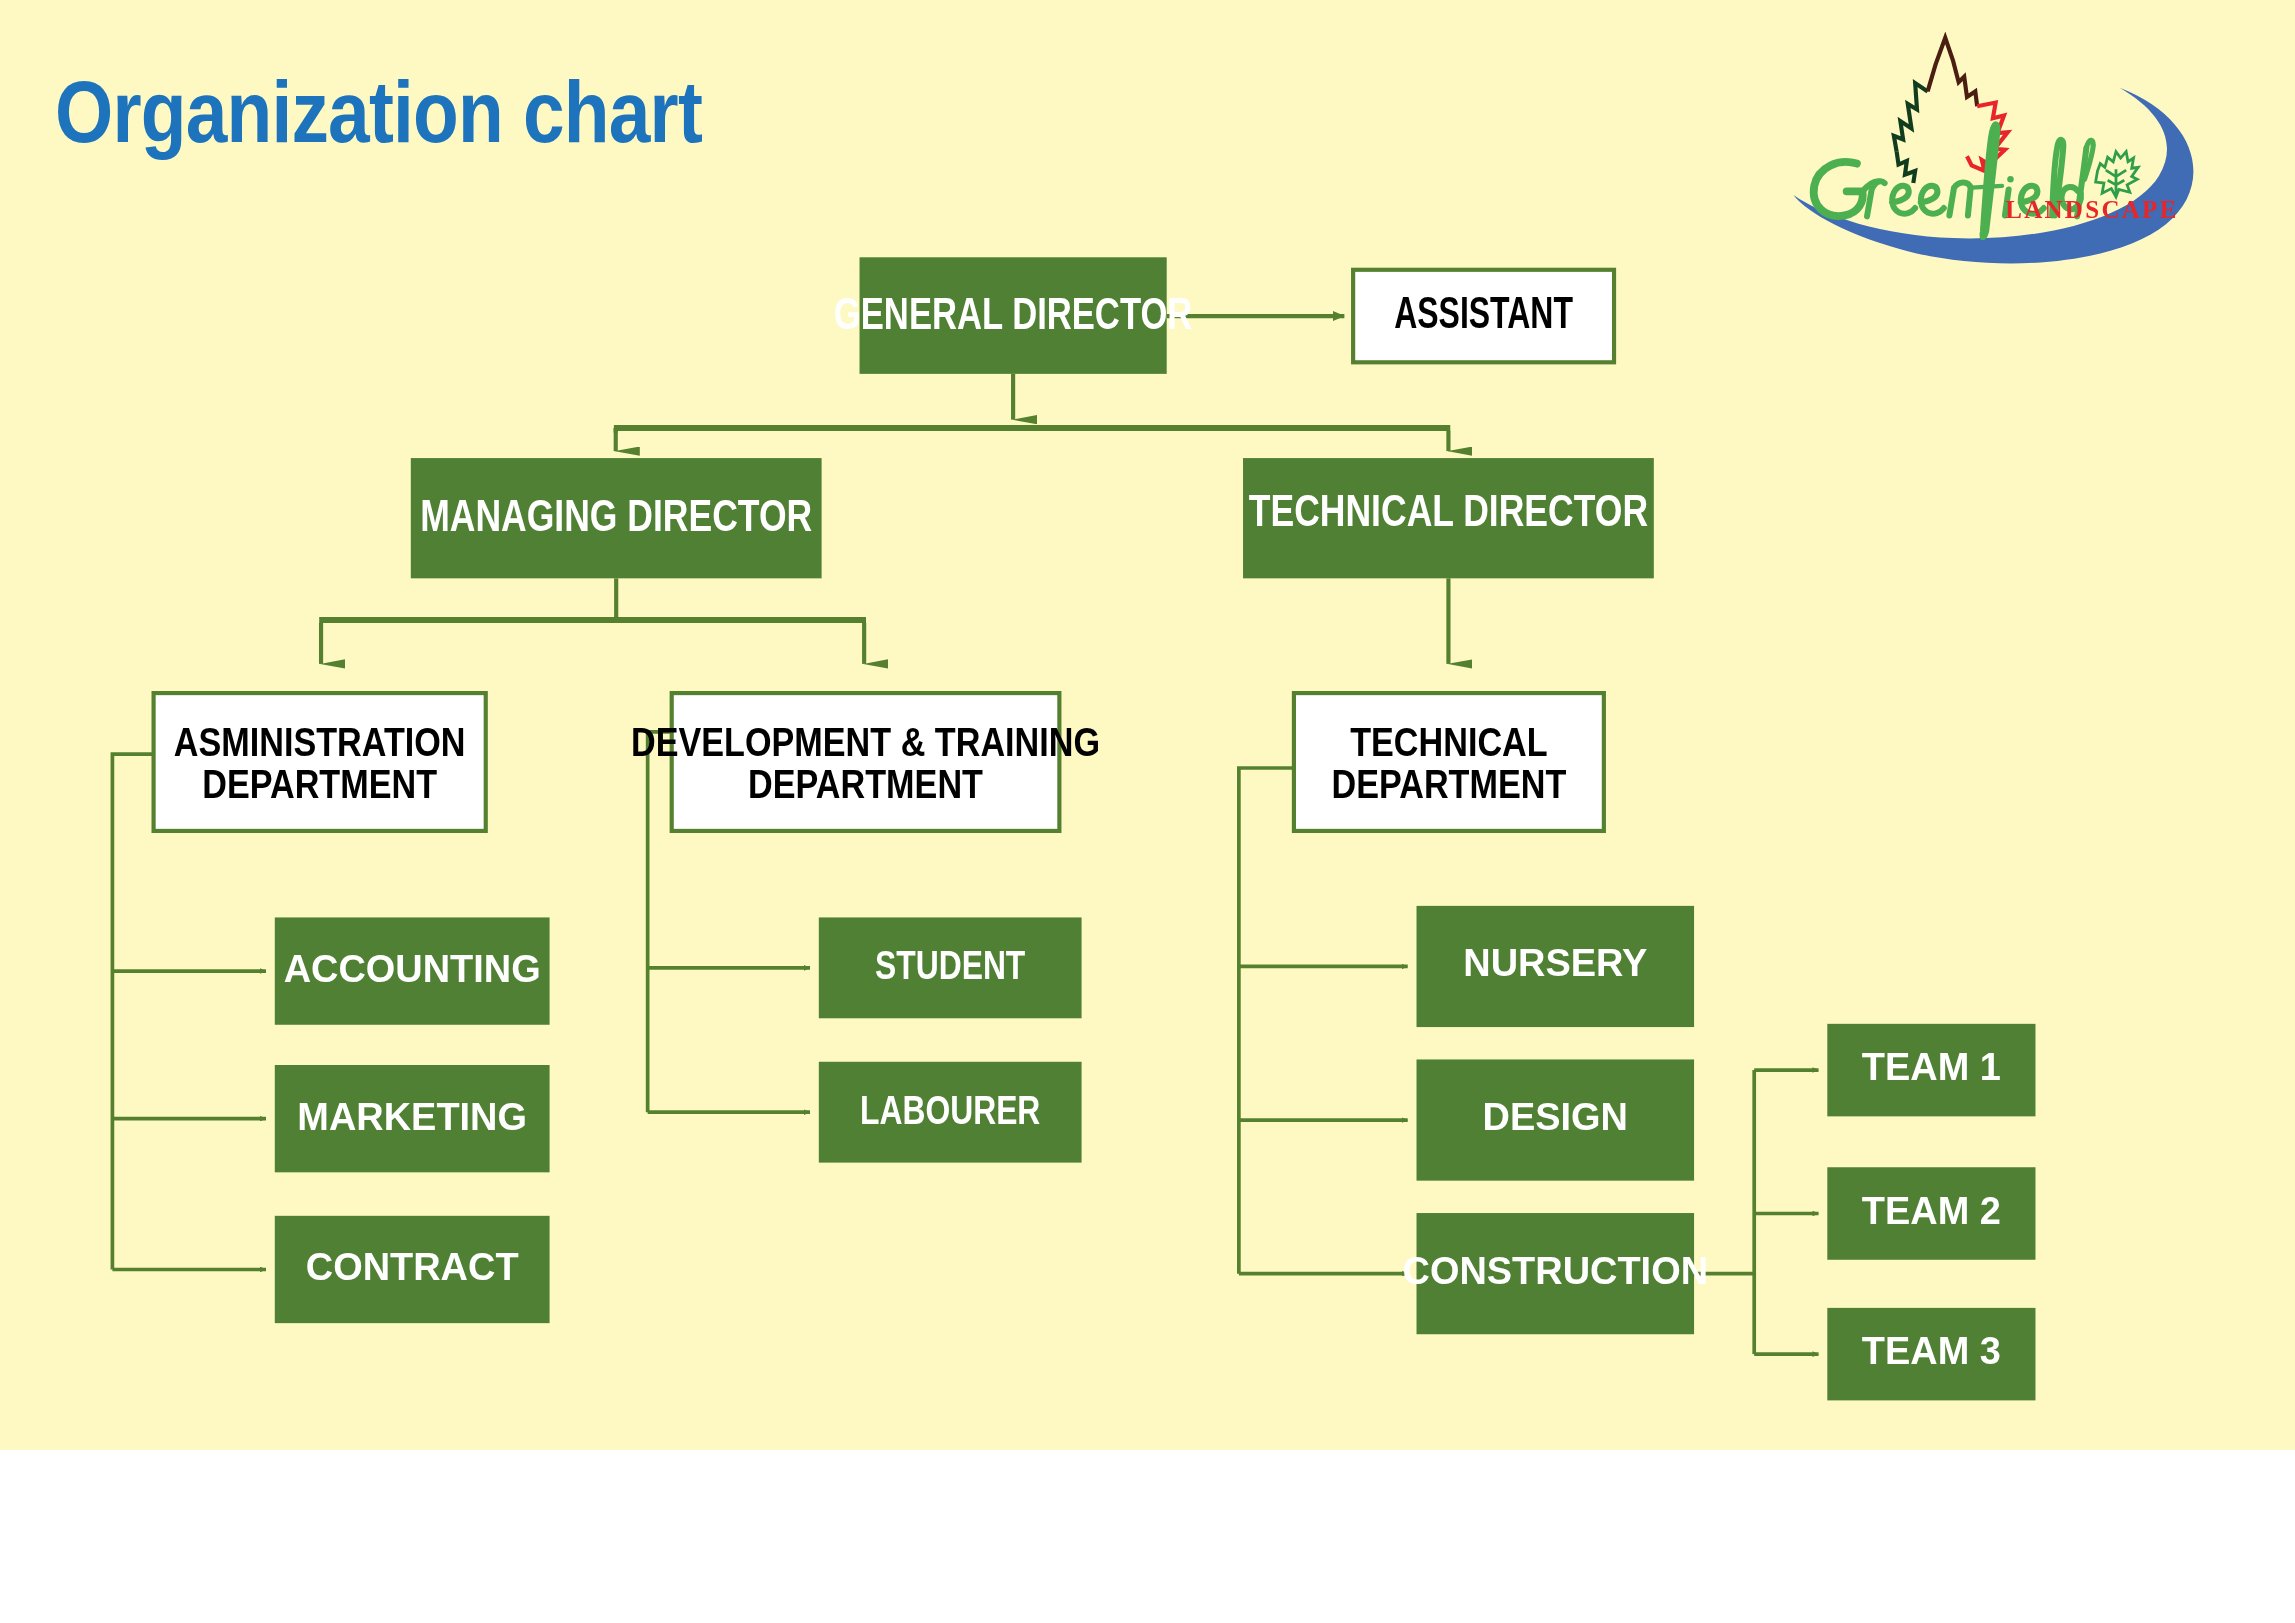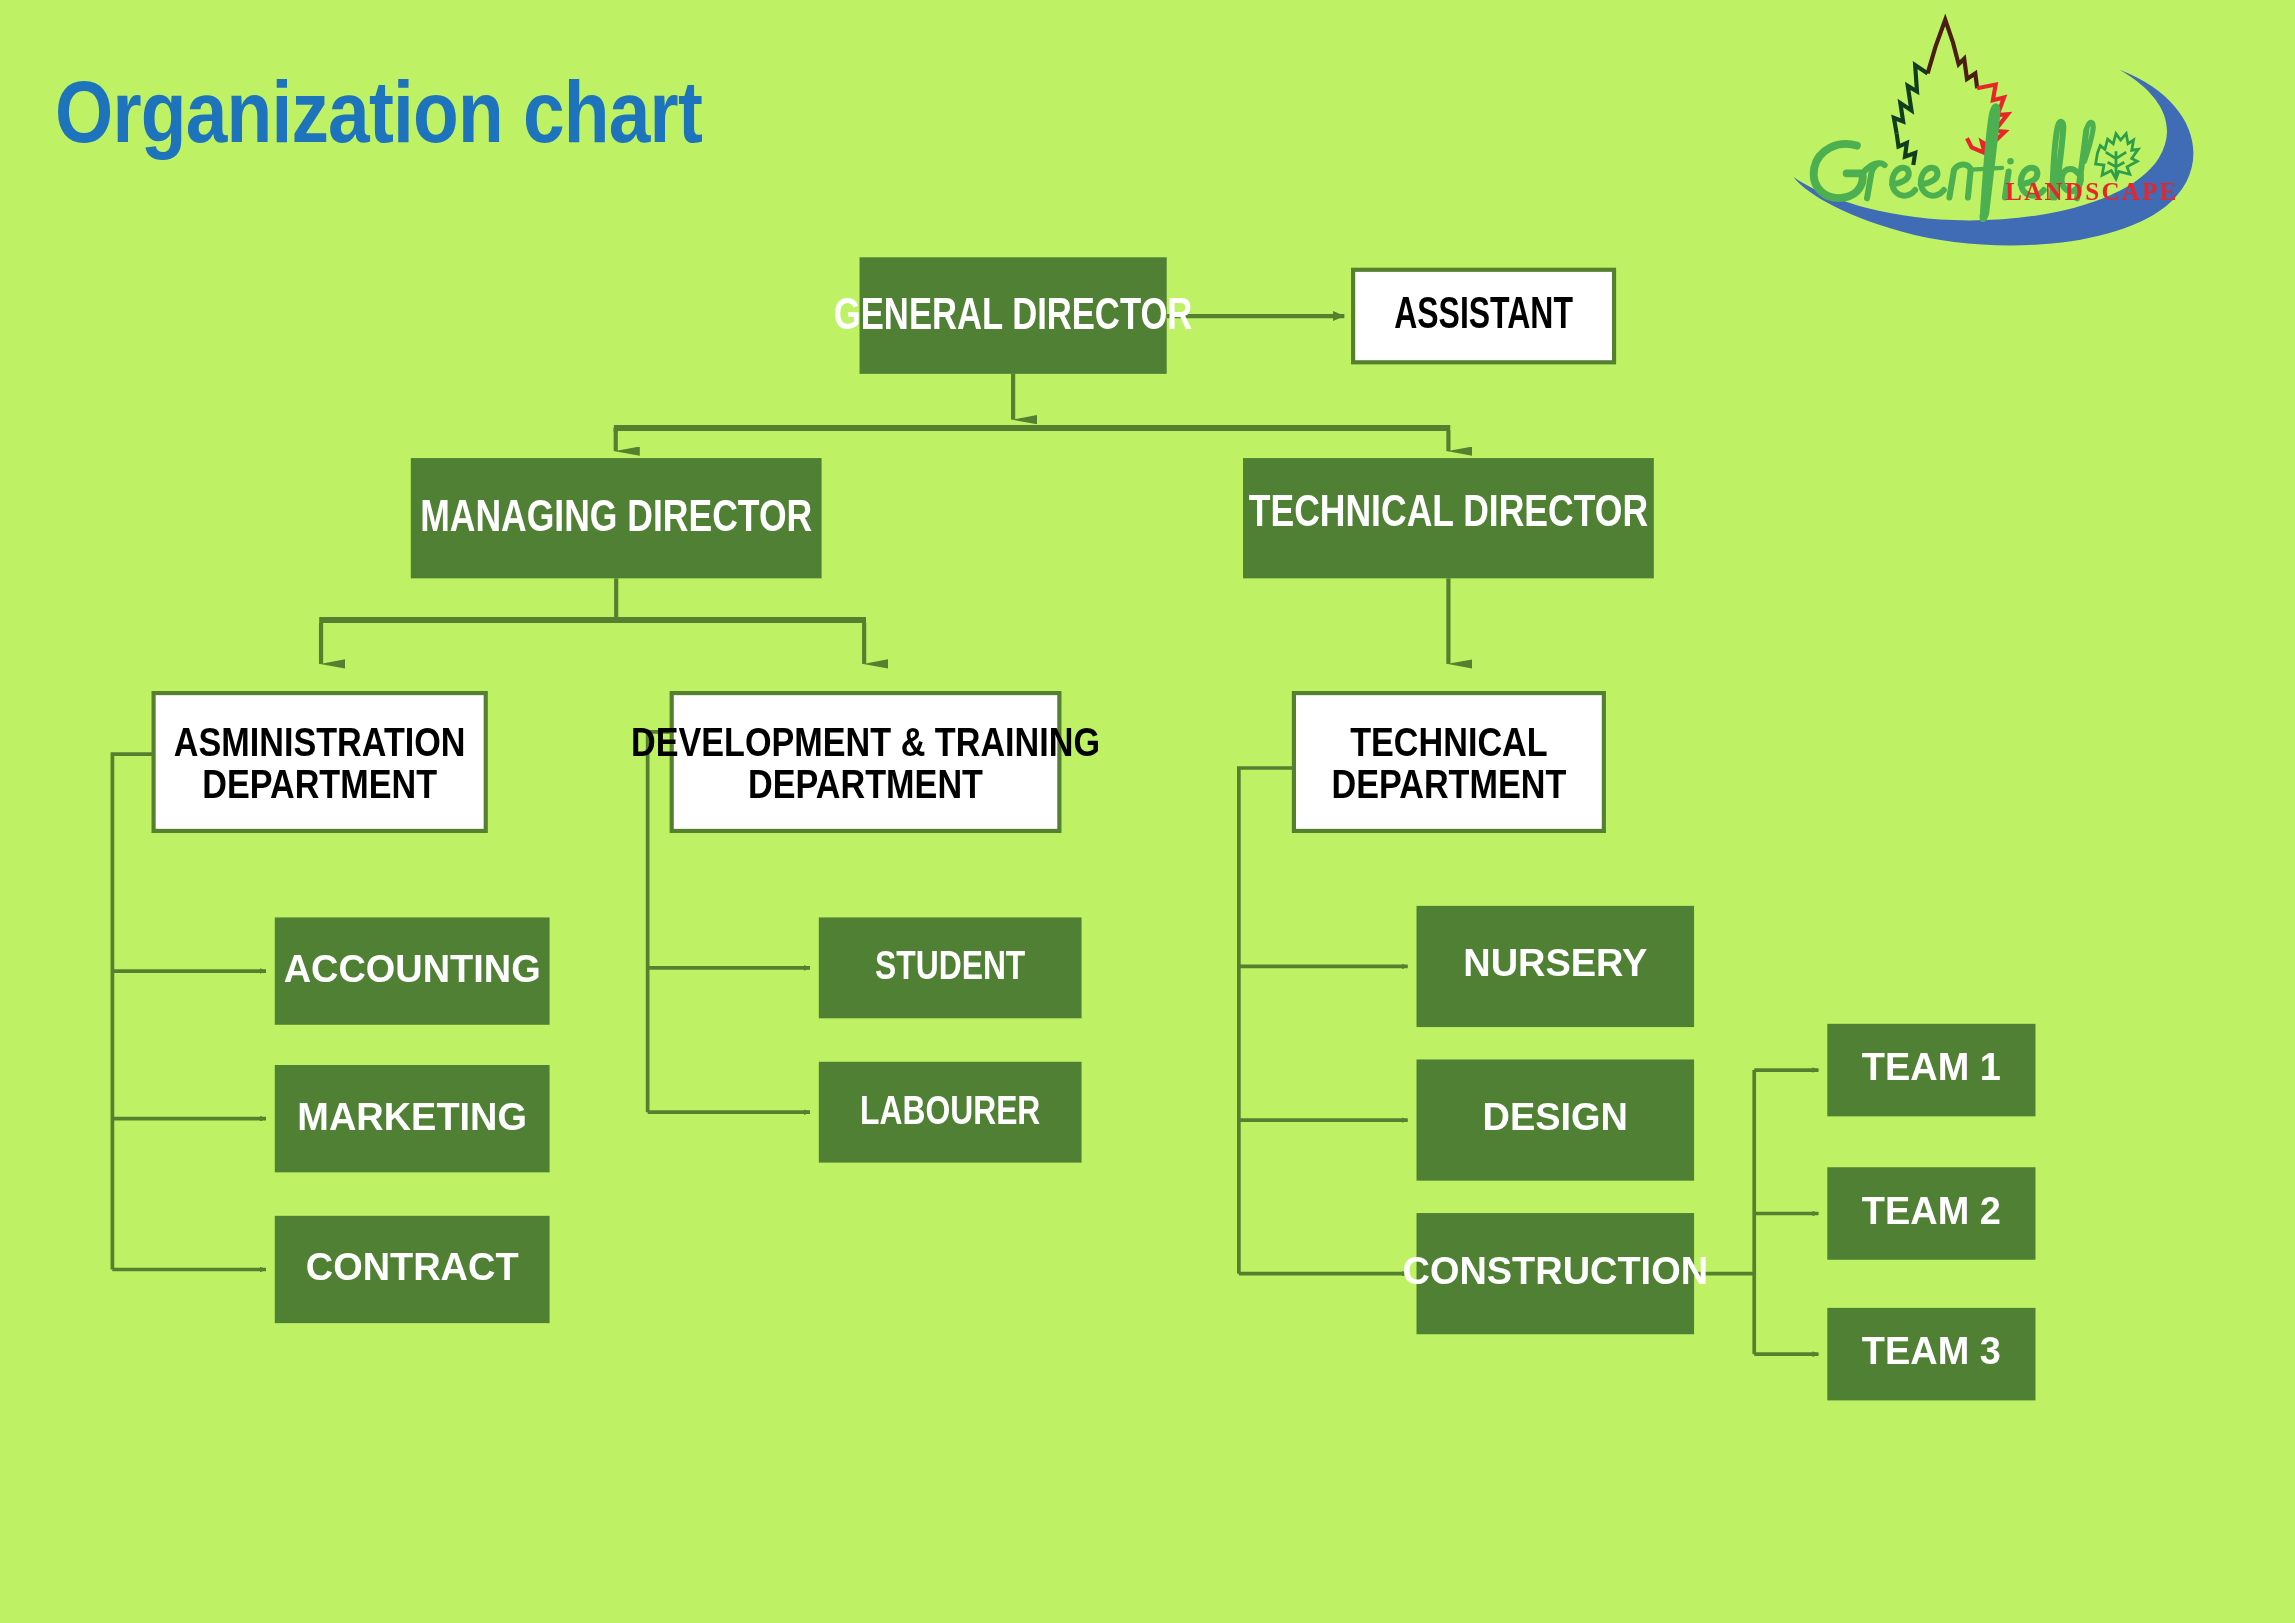--- a/index.html
+++ b/index.html
@@ -1,37 +1,37 @@
 <!DOCTYPE html>
 <html style="font-size:7.4px"><head>
 <meta charset="utf-8">
 <style>
   html,body{margin:0;padding:0;background:#ffffff;}
   body{
     font-family:"Liberation Sans", sans-serif;
     width:2295px;height:1623px;
     position:relative;overflow:hidden;
   }
-  #stage{position:absolute;left:0;top:0;width:2295px;height:1623px;background:#bef264;}
+  #stage{position:absolute;left:0;top:0;width:2295px;height:1450px;background:#fef9c3;}
 
   
   #page-title{
     position:absolute;left:55px;top:68px;
     font-size:87px;line-height:1;
     font-weight:bold;
     font-family:"Liberation Sans Narrow","Liberation Sans",sans-serif;
     color:#1D74BD;
     letter-spacing:-0.9px;
     transform:scaleX(0.86);
     transform-origin:left top;
     white-space:nowrap;
   }
 
   
-  #logo{position:absolute;left:1768px;top:14px;width:472px;height:241px;}
+  #logo{position:absolute;left:1768px;top:32px;width:472px;height:241px;}
   #logo svg{display:block;width:100%;height:100%;}
 
   
   #diagram{position:absolute;left:0;top:0;width:2295px;height:1623px;}
 
   .nodelabel{
     font-family:"Liberation Sans Narrow","Liberation Sans",sans-serif;
     font-weight:bold;
     text-anchor:middle;
     dominant-baseline:middle;

